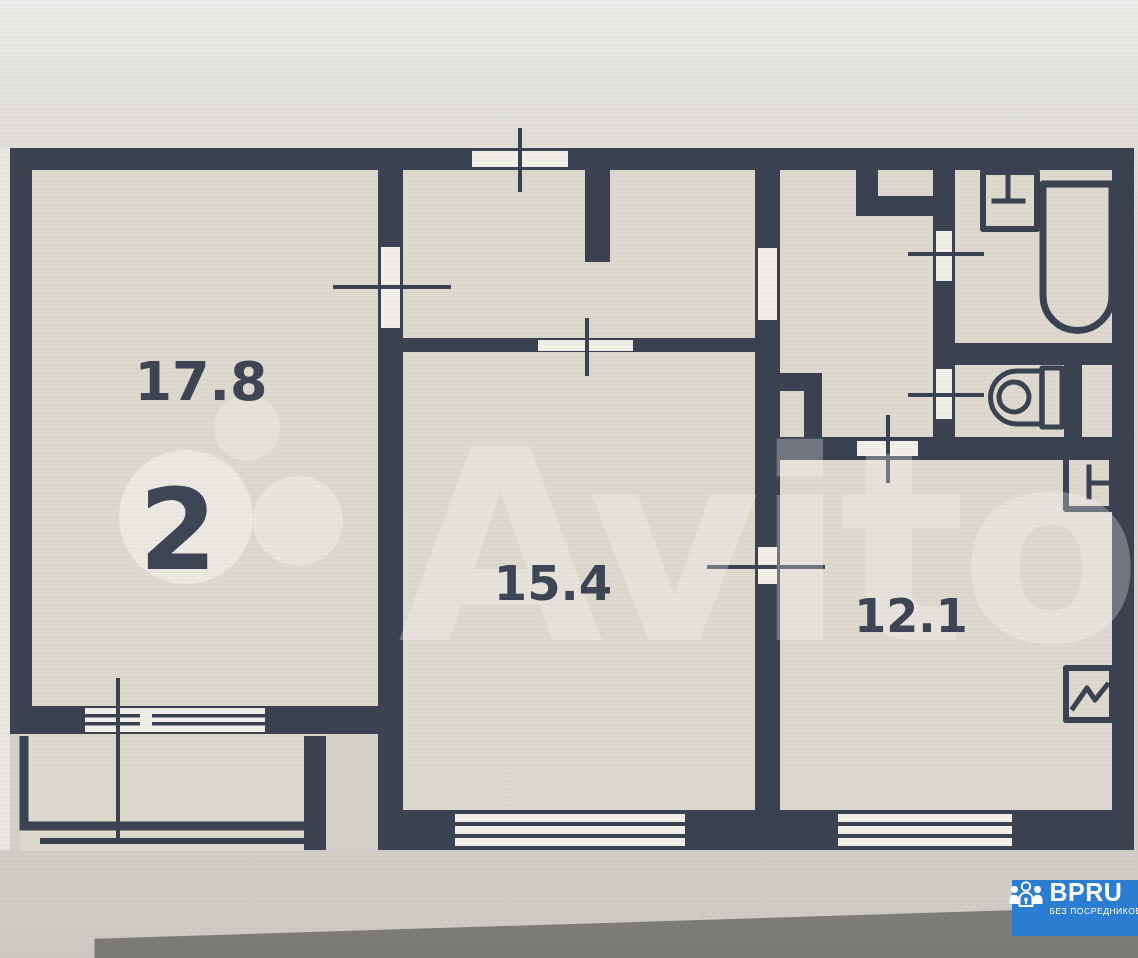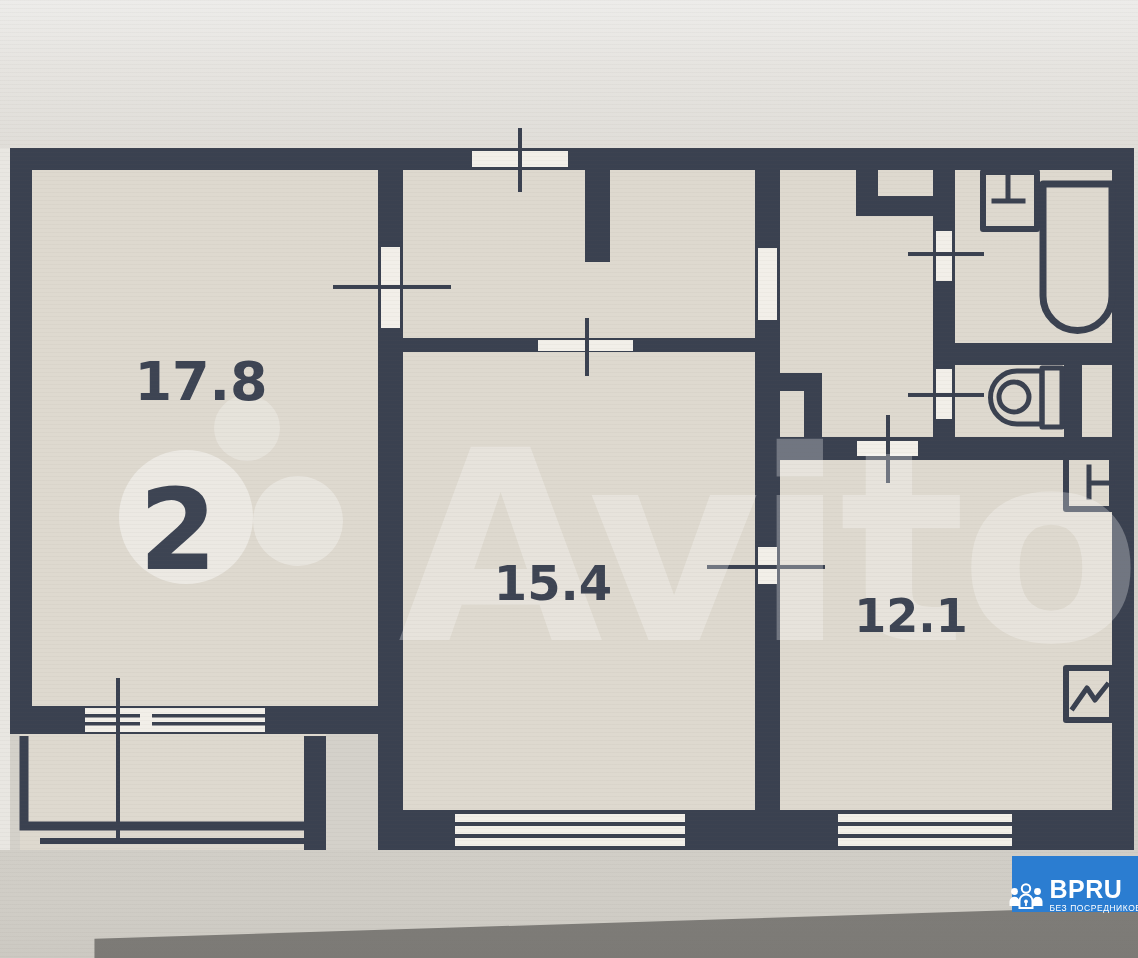--- a/index.html
+++ b/index.html
@@ -32,23 +32,23 @@
   .fs-154{font-size:48px;}
   .fs-121{font-size:46px;}
   .fs-big2{font-size:112px;font-weight:700;}
   .shade{
     position:absolute;inset:0;z-index:3;pointer-events:none;
     background:linear-gradient(180deg,#a6a4a0 0%,#7c7a76 100%);
     clip-path:polygon(8.3% 98%,100% 94.6%,100% 100%,8.3% 100%);
   }
   .logo{
     position:absolute;z-index:6;
-    left:1012px;top:856px;width:126px;height:56px;
+    left:1012px;top:880px;width:126px;height:56px;
     background:var(--logo-blue);
-    display:flex;align-items:flex-end;justify-content:center;gap:5px;
+    display:flex;align-items:flex-start;justify-content:center;gap:5px;
   }
   .logo-col{display:flex;flex-direction:column;align-items:flex-start;line-height:1;}
   .logo-title{
     color:var(--logo-text);font-family:"Liberation Sans",sans-serif;
     font-weight:700;font-size:25px;letter-spacing:.5px;
   }
   .logo-sub{
     color:var(--logo-text);font-family:"Liberation Sans",sans-serif;
     font-weight:400;font-size:8.5px;letter-spacing:.55px;margin-top:2px;white-space:nowrap;
   }

